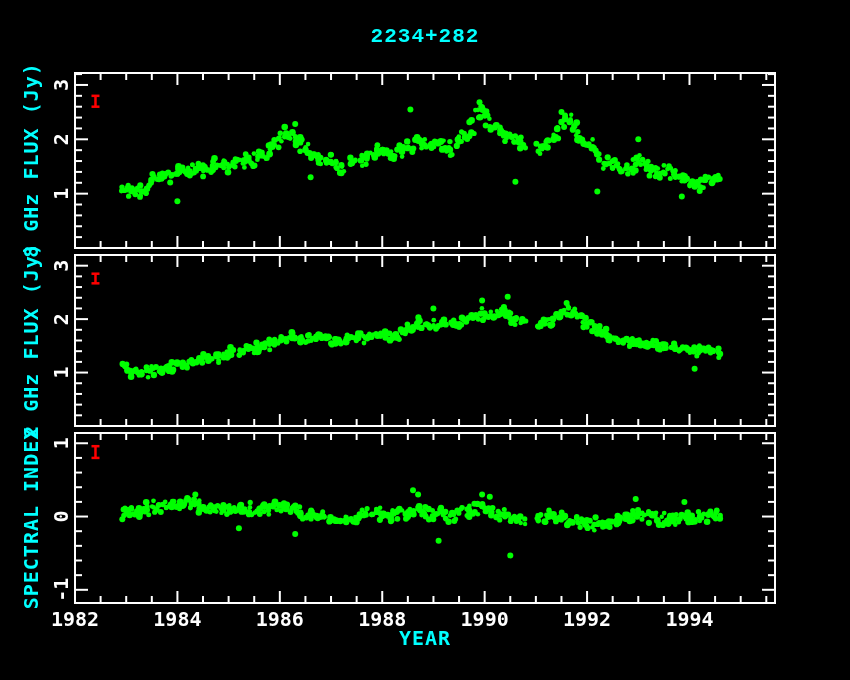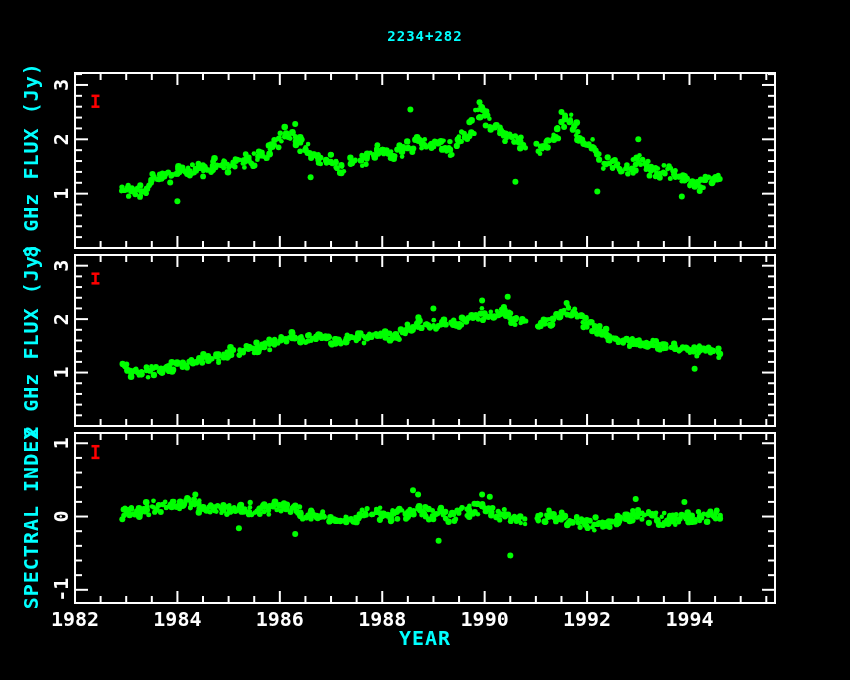--- a/index.html
+++ b/index.html
@@ -1,21 +1,21 @@
 <!DOCTYPE html>
 <html><head>
 <meta charset="utf-8">
 <style>
   html,body{margin:0;padding:0;background:#000;}
   .fig{position:relative;width:850px;height:680px;background:#000;overflow:hidden;
        font-family:"DejaVu Sans Mono","Liberation Mono",monospace;}
   .fig svg{position:absolute;left:0;top:0;}
   .lbl{position:absolute;color:#00ffff;font-weight:bold;white-space:nowrap;
        font-size:20px;letter-spacing:1px;}
-  .title{font-size:14px;}
+  .title{font-size:21px;font-family:Liberation Mono, monospace;}
   .ylab{transform-origin:center center;}
 </style>
 </head>
 <body>
 
 <div class="fig">
   <svg id="plot" width="850" height="680" viewBox="0 0 850 680">
       <defs>
         <clipPath id="clip0">
           <rect x="75" y="73" width="700" height="175"></rect>

